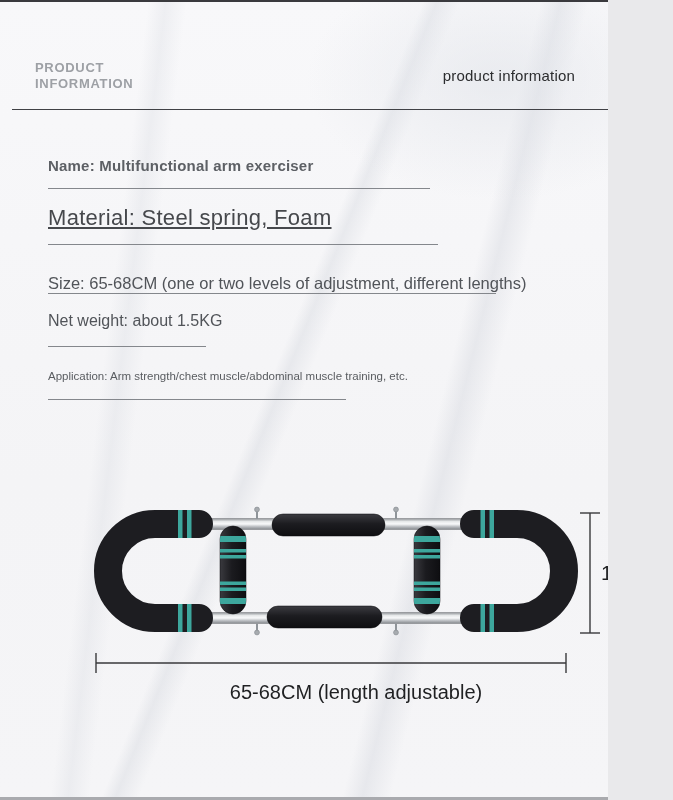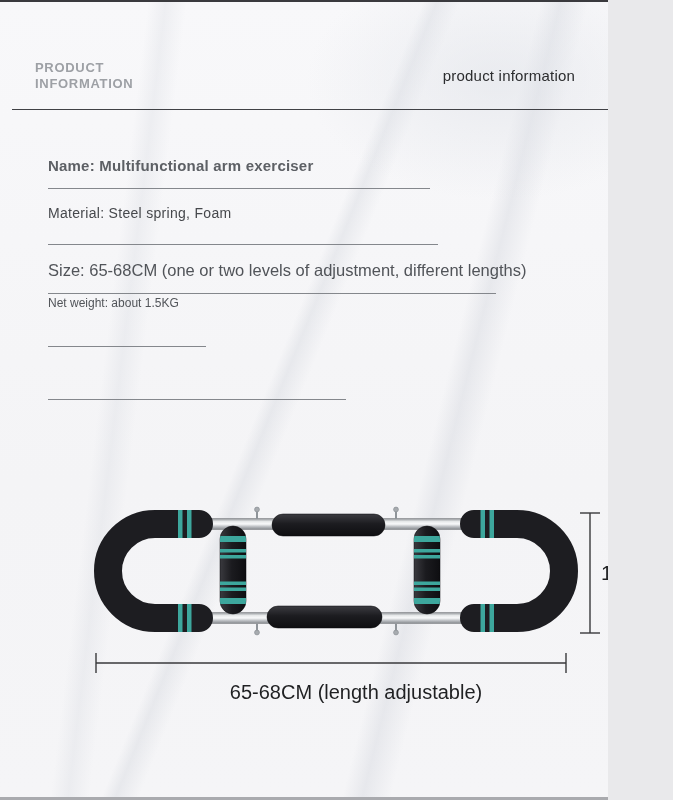--- a/index.html
+++ b/index.html
@@ -20,23 +20,23 @@
     font-size:13px;font-weight:700;letter-spacing:.7px;line-height:1.22;
     color:#9da0a5;
   }
   .hdr-right{
     position:absolute;right:33px;top:67px;
     font-size:15px;font-weight:400;color:#2b2c2e;letter-spacing:.2px;
   }
   .hdr-divider{position:absolute;left:12px;top:109px;width:649px;height:0;border-top:1.6px solid #404145;}
   .spec{position:absolute;left:48px;white-space:nowrap;}
   .spec-name{top:157px;font-size:15px;color:#5d6065;letter-spacing:.2px;font-weight:bold;}
-  .spec-material{top:205px;font-size:14px;color:#46484c;letter-spacing:.3px;}
-  .spec-size{top:261px;font-size:16.5px;color:#515459;}
-  .spec-net{top:296px;font-size:12px;color:#515459;}
+  .spec-material{top:205px;font-size:22px;color:#46484c;letter-spacing:.3px;text-decoration:underline;}
+  .spec-size{top:274px;font-size:16.5px;color:#515459;}
+  .spec-net{top:312px;font-size:16px;color:#515459;}
   .spec-app{top:370px;font-size:11.5px;color:#595c60;}
   .uline{position:absolute;left:48px;height:1px;background:#84878c;}
   .u-name{top:188px;width:382px;}
   .u-material{top:244px;width:390px;}
   .u-size{top:293px;width:448px;}
   .u-net{top:346px;width:158px;}
   .u-app{top:399px;width:298px;}
   .figure{position:absolute;left:0;top:480px;}
   .dim-label{font-family:"Liberation Sans", sans-serif;fill:#1f2022;}
 </style>
@@ -55,20 +55,21 @@
 
   <div class="spec spec-material">Material: Steel spring, Foam</div>
   <div class="uline u-material"></div>
 
   <div class="spec spec-size">Size: 65-68CM (one or two levels of adjustment, different lengths)</div>
   <div class="uline u-size"></div>
 
   <div class="spec spec-net">Net weight: about 1.5KG</div>
   <div class="uline u-net"></div>
 
+  <div class="spec spec-app">Application: Arm strength/chest muscle/abdominal muscle training, etc.</div>
   <div class="uline u-app"></div>
 
   <svg class="figure" width="673" height="230" viewBox="0 0 673 230" xmlns="http://www.w3.org/2000/svg">
     <defs>
       <linearGradient id="chrome" x1="0" y1="0" x2="0" y2="1">
         <stop offset="0" stop-color="#8f9397"></stop>
         <stop offset="0.28" stop-color="#e8eaeb"></stop>
         <stop offset="0.5" stop-color="#f8f9fa"></stop>
         <stop offset="0.75" stop-color="#b9bcc0"></stop>
         <stop offset="1" stop-color="#85898d"></stop>

